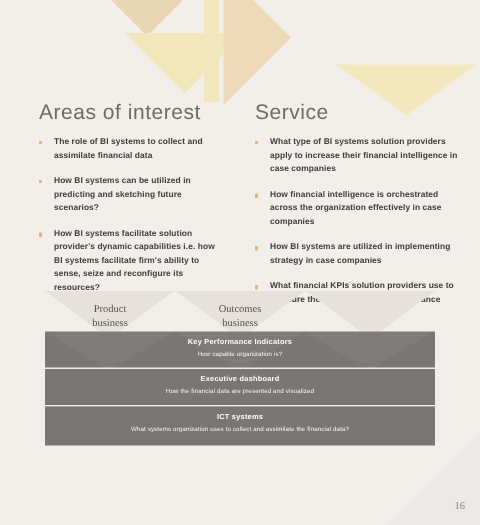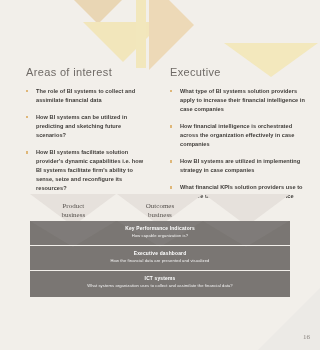--- a/index.html
+++ b/index.html
@@ -36,21 +36,21 @@
   }
   .bar-vert{position:absolute;background:#f2e7bc;}
 
   
   .cols{position:absolute;top:66px;left:0;right:0;display:flex;}
   .col{box-sizing:border-box;}
   .col-left{width:160px;padding:0 10px 0 26px;}
   .col-right{width:160px;padding:0 12px 0 10px;}
 
   .col-head{
-    font-size:11px;color:#6f6a66;letter-spacing:.35px;
+    font-size:14px;color:#6f6a66;letter-spacing:.35px;
     margin:0 0 9px 0;font-weight:400;
   }
   ul.bullets{list-style:none;margin:0;padding:0;}
   ul.bullets li{
     position:relative;
     padding-left:10px;
     margin-bottom:8px;
     font-size:5.6px;
     line-height:1.62;
     color:#3f3c39;
@@ -138,21 +138,21 @@
     <div class="col col-left">
       <div class="col-head">Areas of interest</div>
       <ul class="bullets">
         <li><span class="bul"></span><span>The role of BI systems to collect and assimilate financial data</span></li>
         <li><span class="bul"></span><span>How BI systems can be utilized in predicting and sketching future scenarios?</span></li>
         <li><span class="bul"></span><span>How BI systems facilitate solution provider's dynamic capabilities i.e. how BI systems facilitate firm's ability to sense, seize and reconfigure its resources?</span></li>
       </ul>
     </div>
 
     <div class="col col-right">
-      <div class="col-head">Executive</div>
+      <div class="col-head">Service</div>
       <ul class="bullets">
         <li><span class="bul"></span><span>What type of BI systems solution providers apply to increase their financial intelligence in case companies</span></li>
         <li><span class="bul"></span><span>How financial intelligence is orchestrated across the organization effectively in case companies</span></li>
         <li><span class="bul"></span><span>How BI systems are utilized in implementing strategy in case companies</span></li>
         <li><span class="bul"></span><span>What financial KPIs solution providers use to measure their organizational performance</span></li>
       </ul>
     </div>
 
   </div>
 

